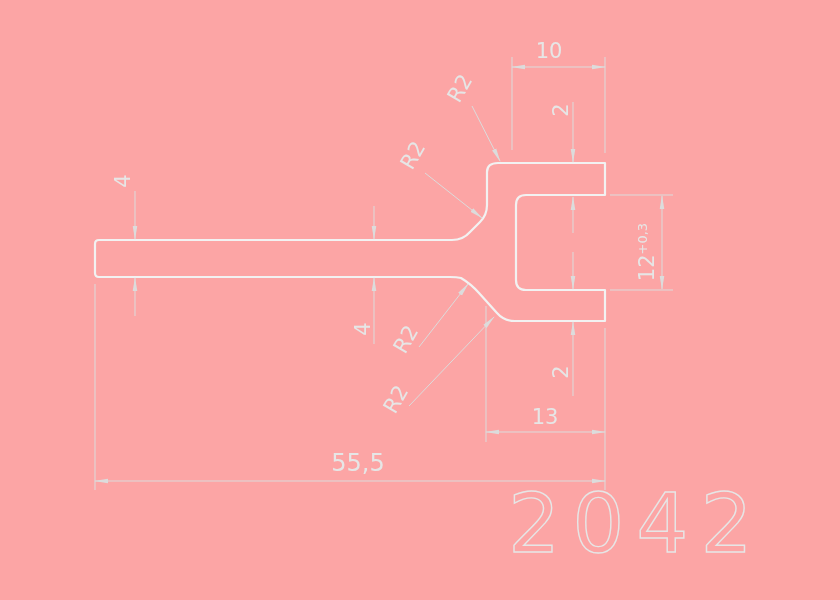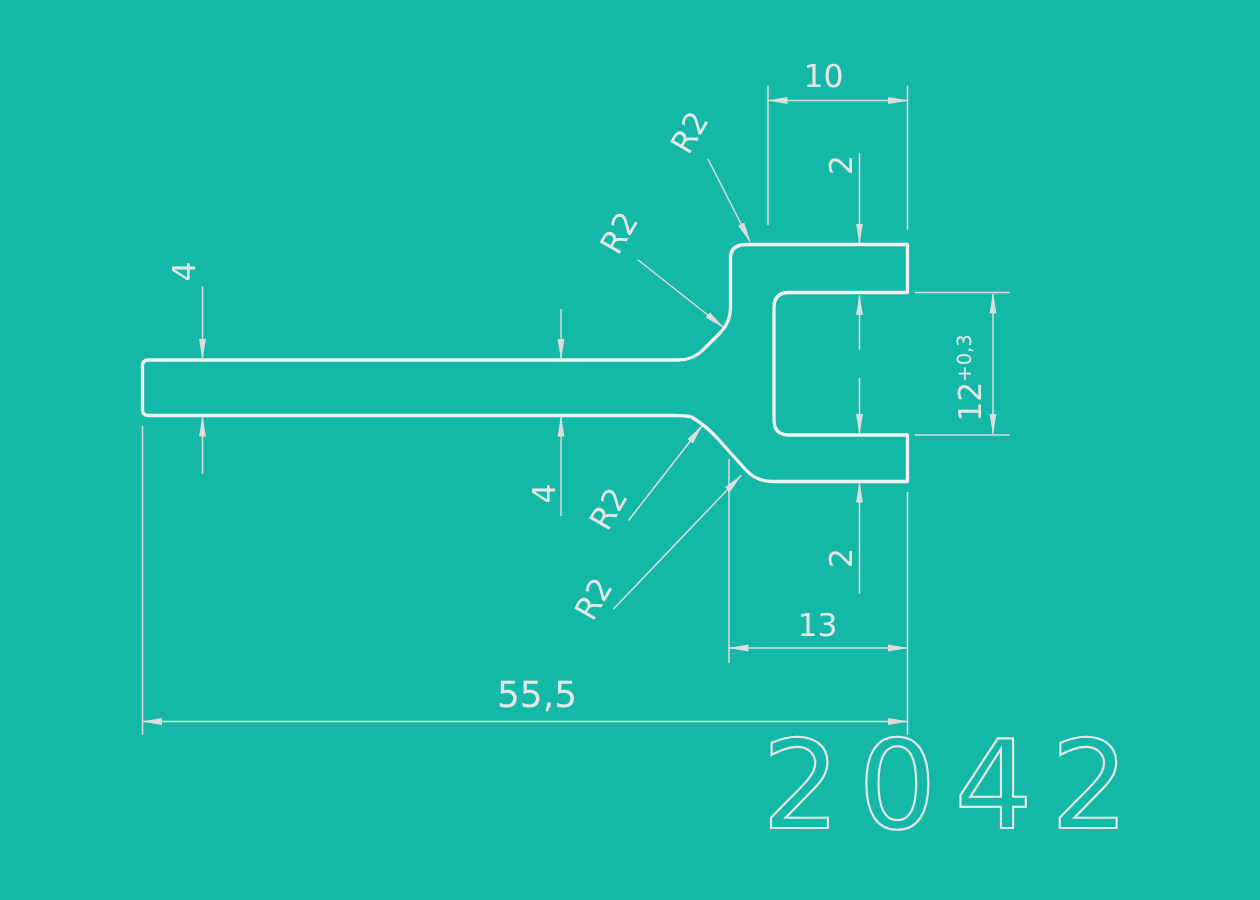--- a/index.html
+++ b/index.html
@@ -1,19 +1,19 @@
 <!DOCTYPE html>
 <html><head>
 <meta charset="utf-8">
 <style>
   html,body{margin:0;padding:0;background:#1b1e23;}
   .canvas{
     position:relative;
     width:840px;height:600px;
-    background:#14b8a6;
+    background:#fca5a5;
     overflow:hidden;
     font-family:"DejaVu Sans", sans-serif;
   }
   svg{display:block;}
   .profile{stroke:#f2f2f2;stroke-width:2.2;fill:none;stroke-linejoin:round;stroke-linecap:round;}
   .dim{stroke:#dcdcdc;stroke-width:1;fill:none;}
   text{fill:#e6e6e6;font-family:"DejaVu Sans", sans-serif;font-size:21px;}
   .tol{font-size:13px;}
   .partnum{
     fill:none;stroke:#e6e6e6;stroke-width:1.4;

